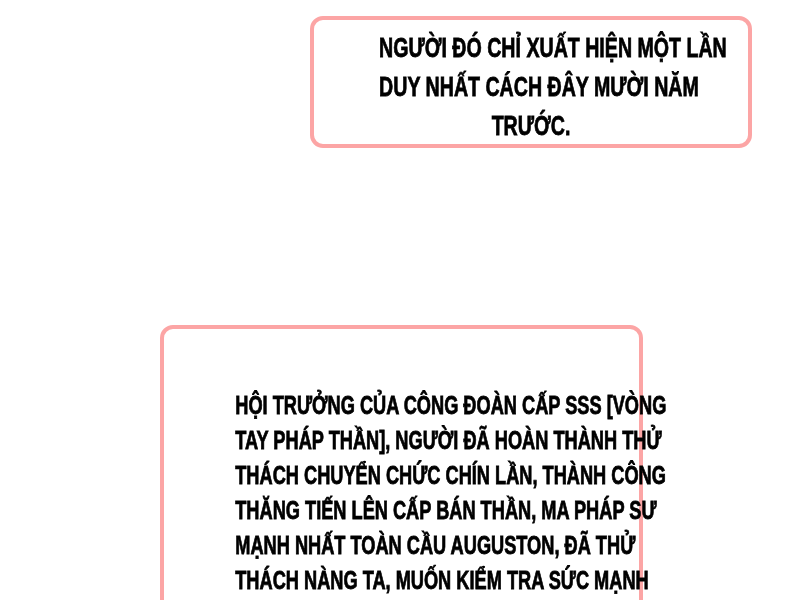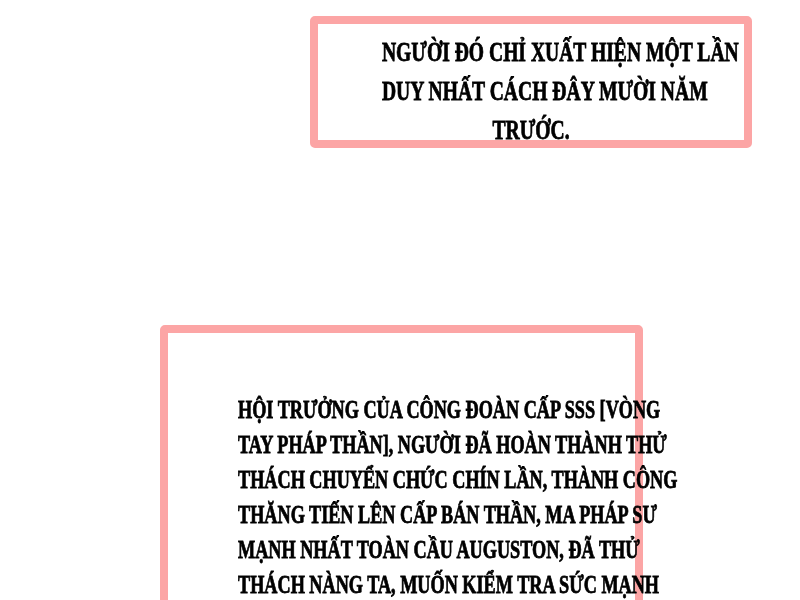--- a/index.html
+++ b/index.html
@@ -15,24 +15,23 @@
     font-family: "Liberation Sans", sans-serif;
   }
   .comic-page {
     position: absolute;
     inset: 0;
     background: #ffffff;
   }
   .speech-box {
     position: absolute;
     background: #ffffff;
-    border: 8px solid #fca5a5;
-    border-radius: 5px;
+    border: 4px solid #fca5a5;
+    border-radius: 13px;
     box-sizing: border-box;
-    font-family: Liberation Serif, serif;
   }
   .speech-box.top {
     left: 310px;
     top: 16px;
     width: 442px;
     height: 132px;
     padding-top: 8px;
   }
   .speech-box.bottom {
     left: 160px;

